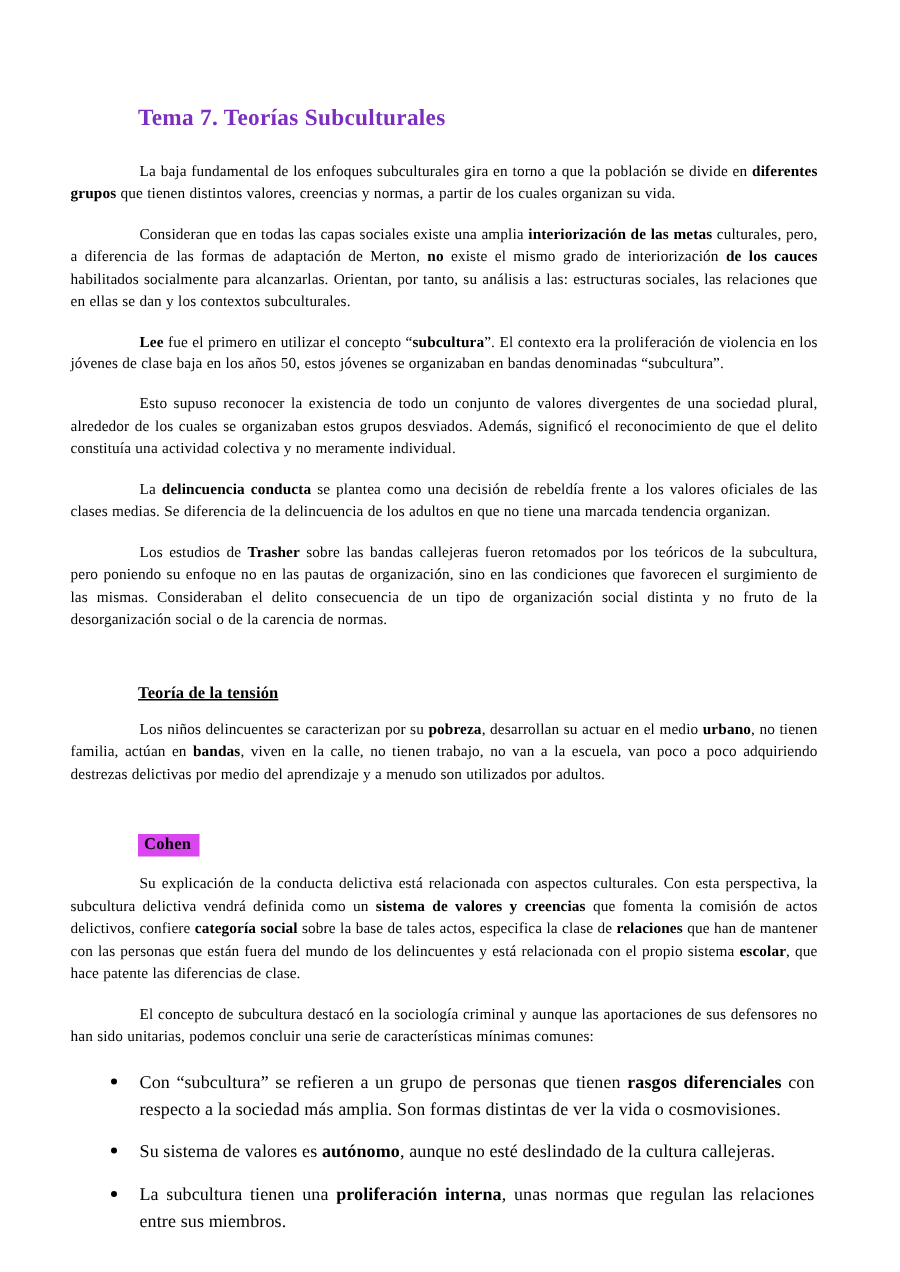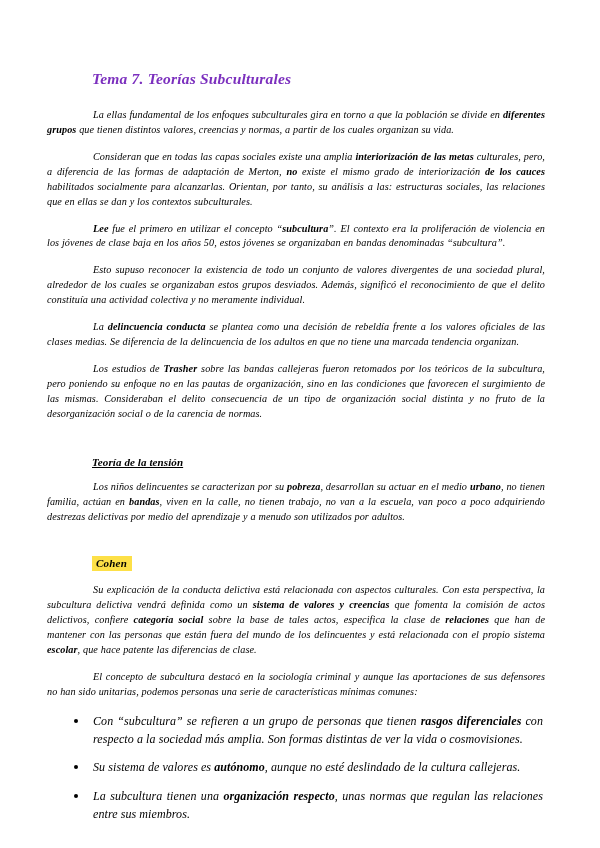--- a/index.html
+++ b/index.html
@@ -15,21 +15,20 @@
     -webkit-font-smoothing: none;
   }
   .page {
     position: relative;
     width: 600px;
     height: 848px;
     box-sizing: border-box;
     padding: 62px 55px 20px 47px;
     background: #ffffff;
     overflow: hidden;
-    font-style: italic;
   }
   .doc-title {
     color: #7b2fbe;
     font-weight: bold;
     font-size: 15.5px;
     margin: 8px 0 0 45px;
     letter-spacing: 0.2px;
     line-height: 1.2;
   }
   p.para {
@@ -49,21 +48,21 @@
     font-weight: bold;
     text-decoration: underline;
     margin: 34px 0 0 45px;
     letter-spacing: 0.1px;
   }
   .subhead-wrap {
     margin: 28px 0 0 45px;
   }
   .subhead {
     display: inline-block;
-    background: #fde047;
+    background: #d946ef;
     color: #000000;
     font-weight: bold;
     font-size: 11px;
     padding: 1px 5px 2px 4px;
     letter-spacing: 0.2px;
   }
   ul.bullets {
     list-style: none;
     margin: 13px 0 0 0;
     padding: 0;
@@ -91,38 +90,38 @@
   b, strong { font-weight: bold; }
 </style>
 </head>
 <body>
 
 <div class="page">
 
   <h1 class="doc-title">Tema 7. Teorías Subculturales</h1>
 
   <div>
-    <p class="para first"><span>La ellas fundamental de los enfoques subculturales gira en torno a que la población se divide en </span><b>diferentes grupos</b><span> que tienen distintos valores, creencias y normas, a partir de los cuales organizan su vida.</span></p>
+    <p class="para first"><span>La baja fundamental de los enfoques subculturales gira en torno a que la población se divide en </span><b>diferentes grupos</b><span> que tienen distintos valores, creencias y normas, a partir de los cuales organizan su vida.</span></p>
     <p class="para"><span>Consideran que en todas las capas sociales existe una amplia </span><b>interiorización de las metas</b><span> culturales, pero, a diferencia de las formas de adaptación de Merton, </span><b>no</b><span> existe el mismo grado de interiorización </span><b>de los cauces</b><span> habilitados socialmente para alcanzarlas. Orientan, por tanto, su análisis a las: estructuras sociales, las relaciones que en ellas se dan y los contextos subculturales.</span></p>
     <p class="para"><b>Lee</b><span> fue el primero en utilizar el concepto “</span><b>subcultura</b><span>”. El contexto era la proliferación de violencia en los jóvenes de clase baja en los años 50, estos jóvenes se organizaban en bandas denominadas “subcultura”.</span></p>
     <p class="para"><span>Esto supuso reconocer la existencia de todo un conjunto de valores divergentes de una sociedad plural, alrededor de los cuales se organizaban estos grupos desviados. Además, significó el reconocimiento de que el delito constituía una actividad colectiva y no meramente individual.</span></p>
     <p class="para"><span>La </span><b>delincuencia conducta</b><span> se plantea como una decisión de rebeldía frente a los valores oficiales de las clases medias. Se diferencia de la delincuencia de los adultos en que no tiene una marcada tendencia organizan.</span></p>
     <p class="para"><span>Los estudios de </span><b>Trasher</b><span> sobre las bandas callejeras fueron retomados por los teóricos de la subcultura, pero poniendo su enfoque no en las pautas de organización, sino en las condiciones que favorecen el surgimiento de las mismas. Consideraban el delito consecuencia de un tipo de organización social distinta y no fruto de la desorganización social o de la carencia de normas.</span></p>
   </div>
 
   <h2 class="section-heading">Teoría de la tensión</h2>
 
   <p class="para"><span>Los niños delincuentes se caracterizan por su </span><b>pobreza</b><span>, desarrollan su actuar en el medio </span><b>urbano</b><span>, no tienen familia, actúan en </span><b>bandas</b><span>, viven en la calle, no tienen trabajo, no van a la escuela, van poco a poco adquiriendo destrezas delictivas por medio del aprendizaje y a menudo son utilizados por adultos.</span></p>
 
   <div class="subhead-wrap">
     <span class="subhead">Cohen</span>
   </div>
 
   <p class="para"><span>Su explicación de la conducta delictiva está relacionada con aspectos culturales. Con esta perspectiva, la subcultura delictiva vendrá definida como un </span><b>sistema de valores y creencias</b><span> que fomenta la comisión de actos delictivos, confiere </span><b>categoría social</b><span> sobre la base de tales actos, especifica la clase de </span><b>relaciones</b><span> que han de mantener con las personas que están fuera del mundo de los delincuentes y está relacionada con el propio sistema </span><b>escolar</b><span>, que hace patente las diferencias de clase.</span></p>
-  <p class="para"><span>El concepto de subcultura destacó en la sociología criminal y aunque las aportaciones de sus defensores no han sido unitarias, podemos personas una serie de características mínimas comunes:</span></p>
+  <p class="para"><span>El concepto de subcultura destacó en la sociología criminal y aunque las aportaciones de sus defensores no han sido unitarias, podemos concluir una serie de características mínimas comunes:</span></p>
 
   <ul class="bullets">
     <li><span>Con “subcultura” se refieren a un grupo de personas que tienen </span><b>rasgos diferenciales</b><span> con respecto a la sociedad más amplia. Son formas distintas de ver la vida o cosmovisiones.</span></li>
     <li><span>Su sistema de valores es </span><b>autónomo</b><span>, aunque no esté deslindado de la cultura callejeras.</span></li>
-    <li><span>La subcultura tienen una </span><b>organización respecto</b><span>, unas normas que regulan las relaciones entre sus miembros.</span></li>
+    <li><span>La subcultura tienen una </span><b>proliferación interna</b><span>, unas normas que regulan las relaciones entre sus miembros.</span></li>
   </ul>
 
 </div>
 
 </body></html>

